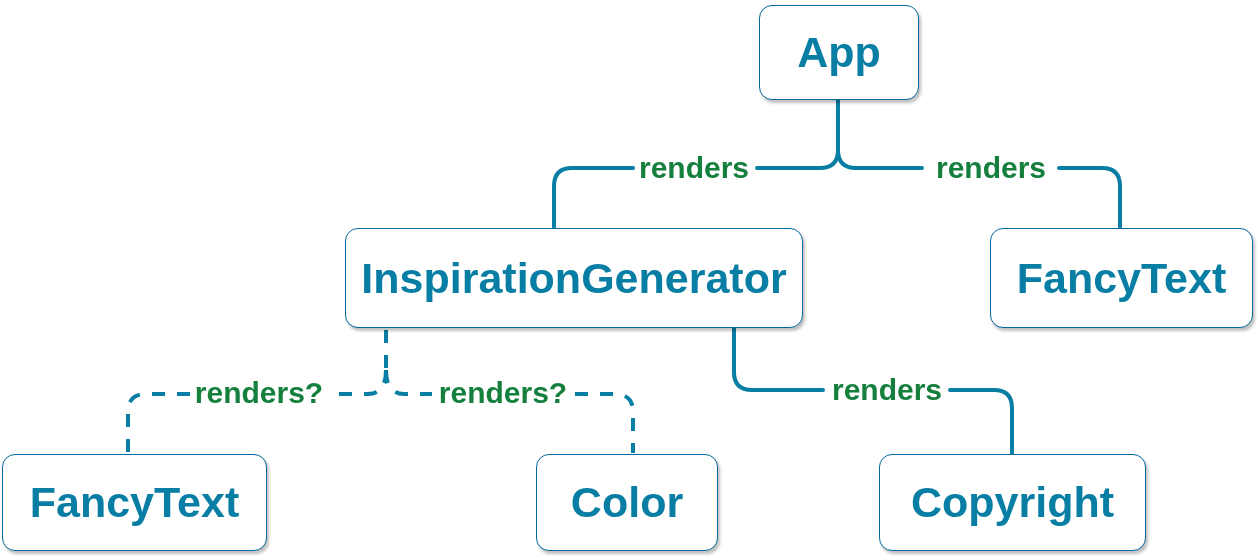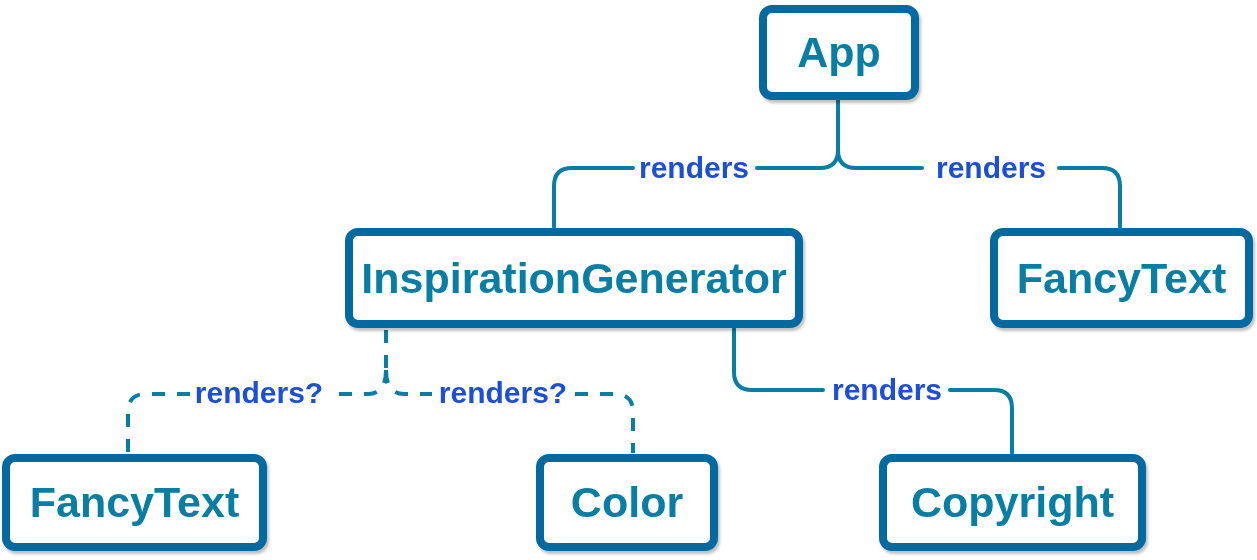--- a/index.html
+++ b/index.html
@@ -30,36 +30,36 @@
     stroke-linecap: round;
   }
   .edge.dashed {
     stroke-dasharray: 13 12;
     stroke-linecap: butt;
   }
   .node {
     position: absolute;
     box-sizing: border-box;
     background: #ffffff;
-    border: 8px solid #0369a1;
+    border: 1px solid #0369a1;
     border-radius: 13px;
     box-shadow: 2px 3px 3px rgba(0, 0, 0, 0.25);
     display: flex;
     align-items: center;
     justify-content: center;
     color: #087ea4;
     font-size: 43px;
     font-weight: 600;
     letter-spacing: 0;
     white-space: nowrap;
   }
   .edge-label {
     position: absolute;
     transform: translate(-50%, -50%);
-    color: #1d4ed8;
+    color: #15803d;
     font-size: 30px;
     font-weight: 700;
     white-space: nowrap;
     line-height: 1;
   }
   
   .node-app                  { left: 759px;  top: 5px;   width: 160px; height: 95px; }
   .node-inspiration          { left: 345px;  top: 228px; width: 458px; height: 100px; }
   .node-fancy-text-top       { left: 990px;  top: 228px; width: 263px; height: 100px; }
   .node-fancy-text-bottom    { left: 2px;    top: 454px; width: 265px; height: 97px; }

